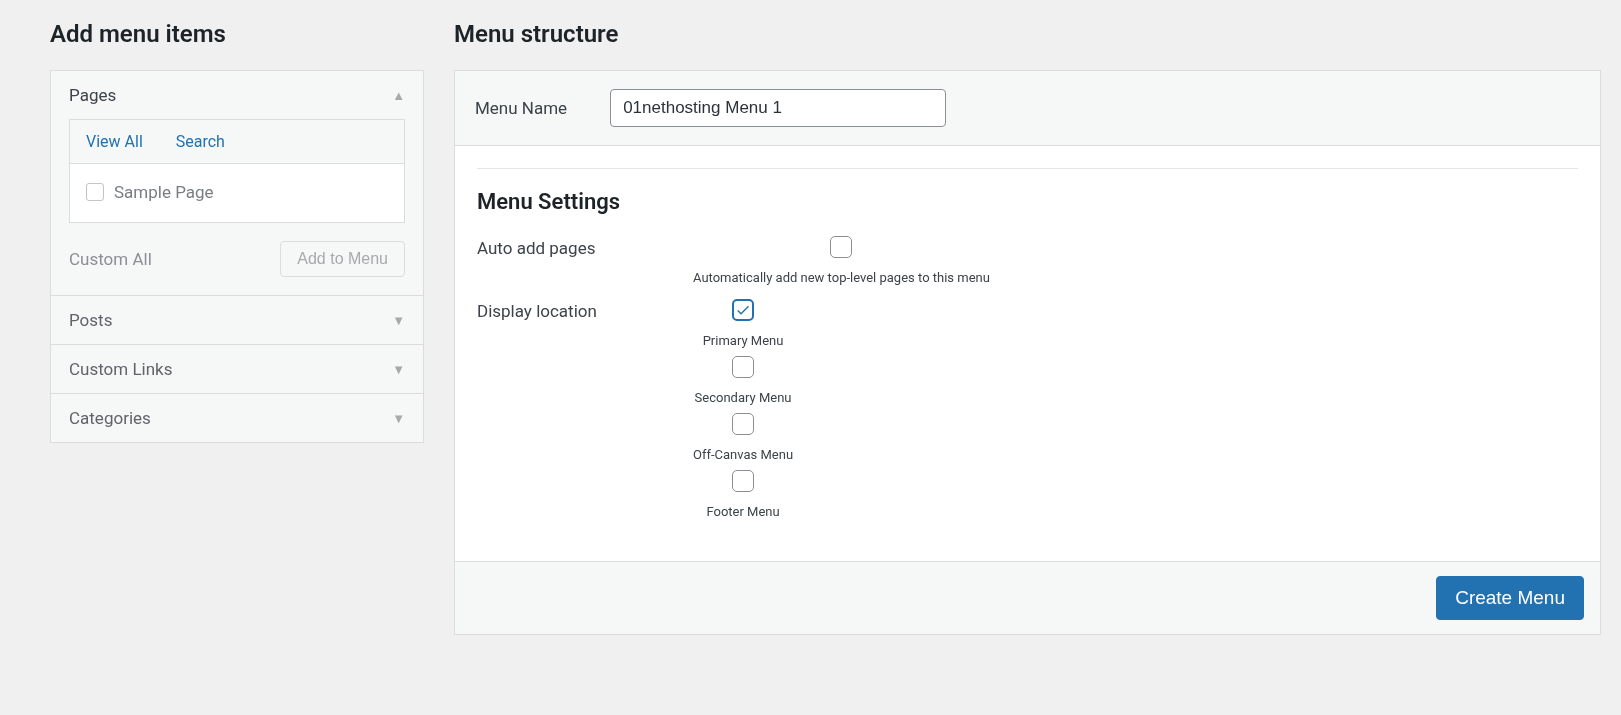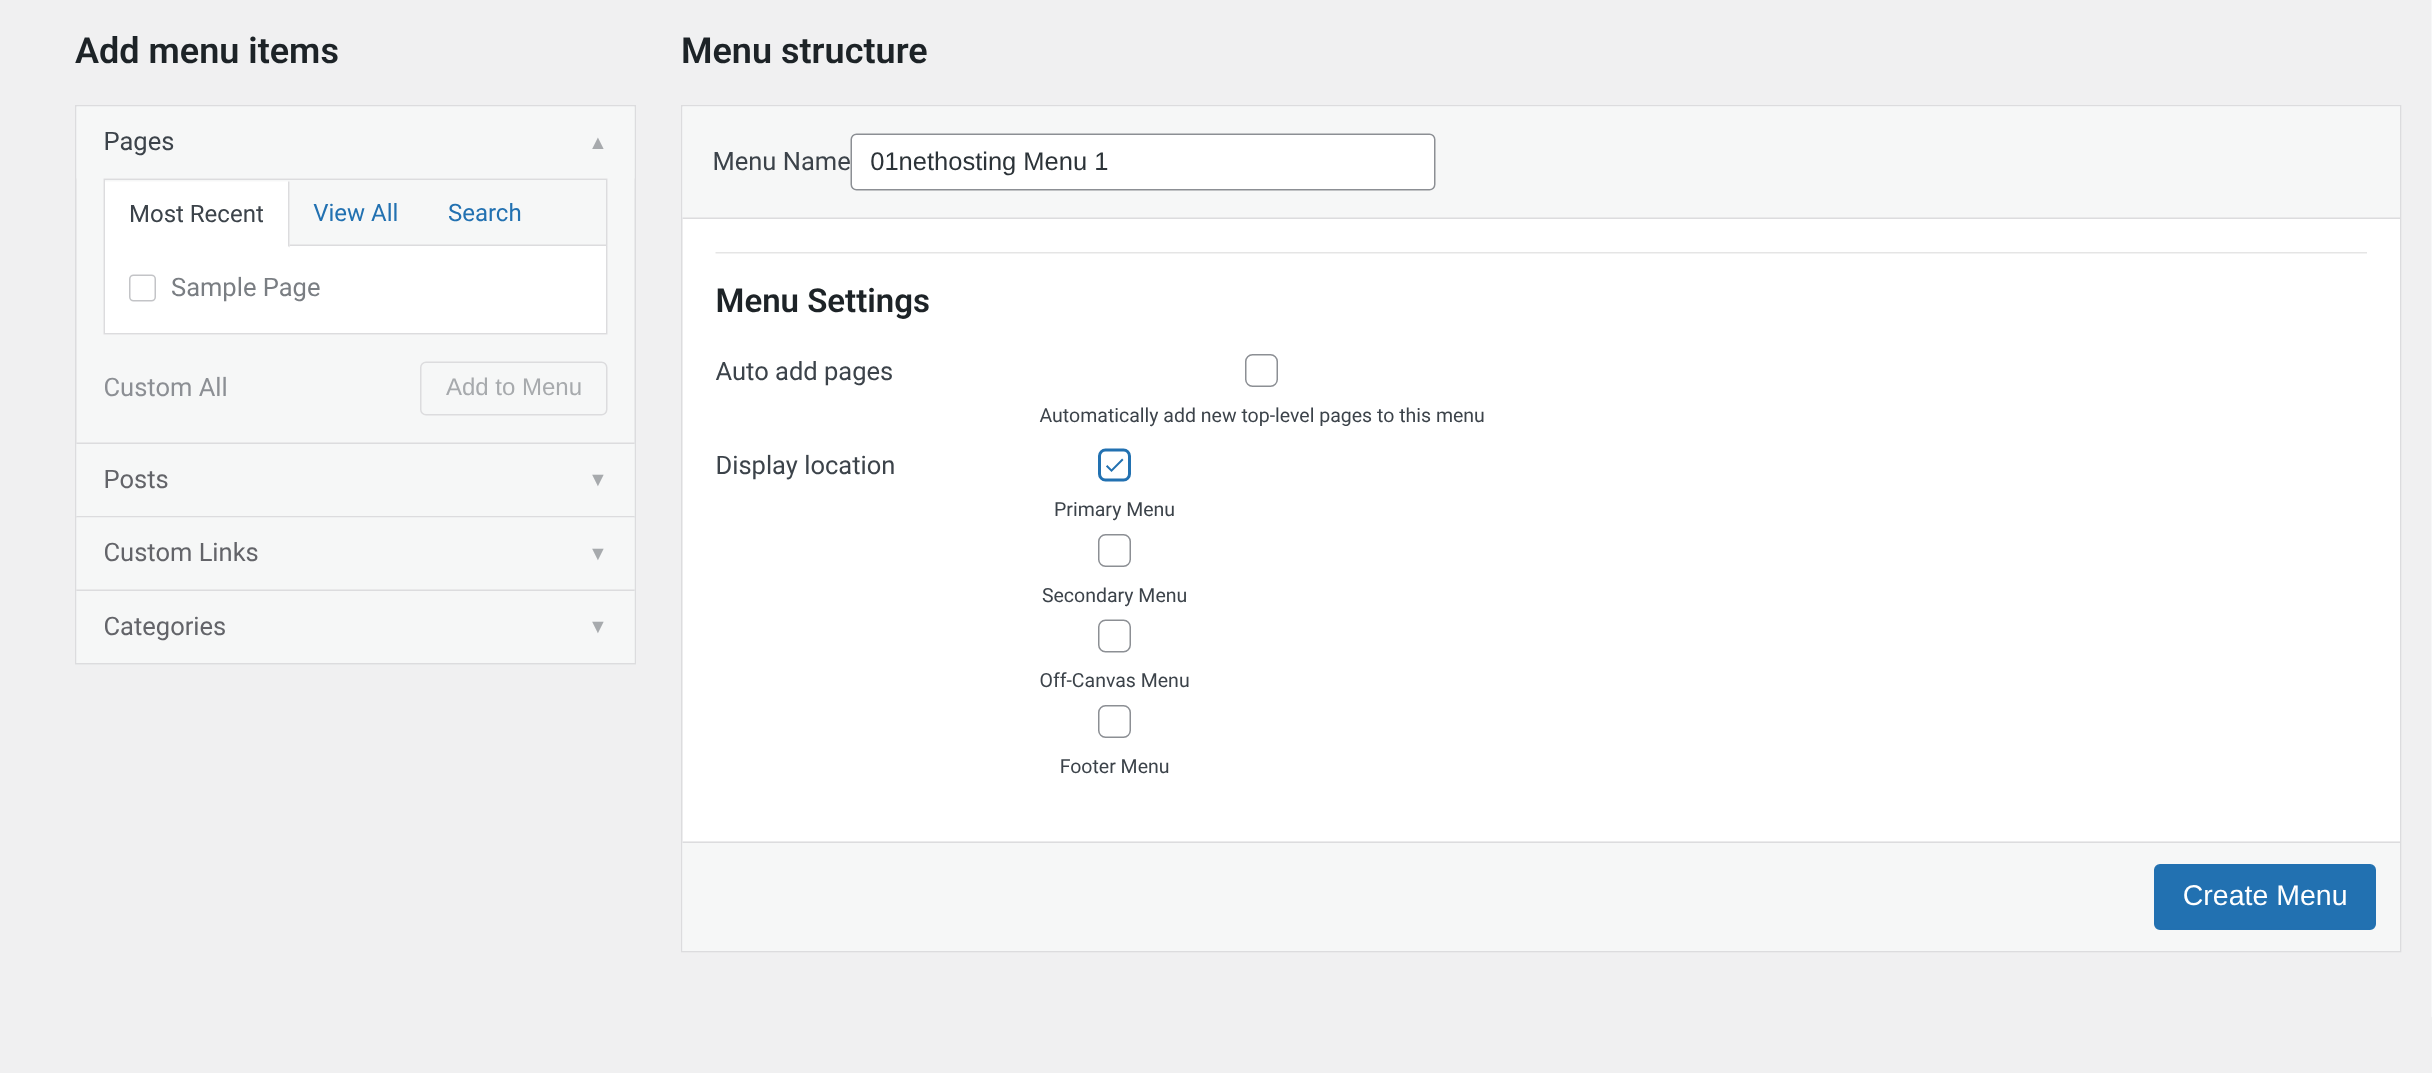--- a/index.html
+++ b/index.html
@@ -112,23 +112,24 @@
     padding: 18px 20px;
     display: flex;
     align-items: center;
   }
   .menu-header label { color: #3c434a; font-size: 17px; }
   .text-input {
     border: 1px solid #8c8f94;
     border-radius: 4px;
     padding: 8px 12px;
     font-size: 17px;
-    width: 390px;
+    width: 336px;
     color: #2c3338;
     background: #fff;
+    margin-left: 43px;
   }
   .menu-body { padding: 22px 22px 28px 22px; }
   .help-text { color: #3c434a; font-size: 17px; margin: 0 0 30px 0; }
   hr.sep { border: none; border-top: 1px solid #e5e5e5; margin: 0 0 20px 0; }
   h3.settings-title { font-size: 22px; font-weight: 600; margin: 0 0 22px 0; }
   .settings-row { display: flex; align-items: flex-start; margin-bottom: 14px; }
   .settings-label { width: 216px; flex-shrink: 0; color: #3c434a; font-size: 17px; padding-top: 2px; }
   .settings-value { display: flex; flex-direction: column; gap: 8px; }
   .opt-row { display: flex; align-items: center; gap: 12px; font-size: 13px; color: #3c434a; flex-direction: column; }
   .wp-checkbox-lg {
@@ -171,21 +172,20 @@
     <div class="accordion">
 
       <div class="acc-section">
         <div class="acc-header open">
           <span>Pages</span>
           <span class="acc-arrow">▲</span>
         </div>
         <div class="acc-body">
           <div class="tabs-box">
             <div class="tabs-row">
-              <div class="tab active">Most Recent</div>
               <div class="tab">View All</div>
               <div class="tab">Search</div>
             </div>
             <div class="tab-content">
               <div class="chk-row">
                 <span class="wp-checkbox">
                   
                 </span>
                 <span>Sample Page</span>
               </div>

